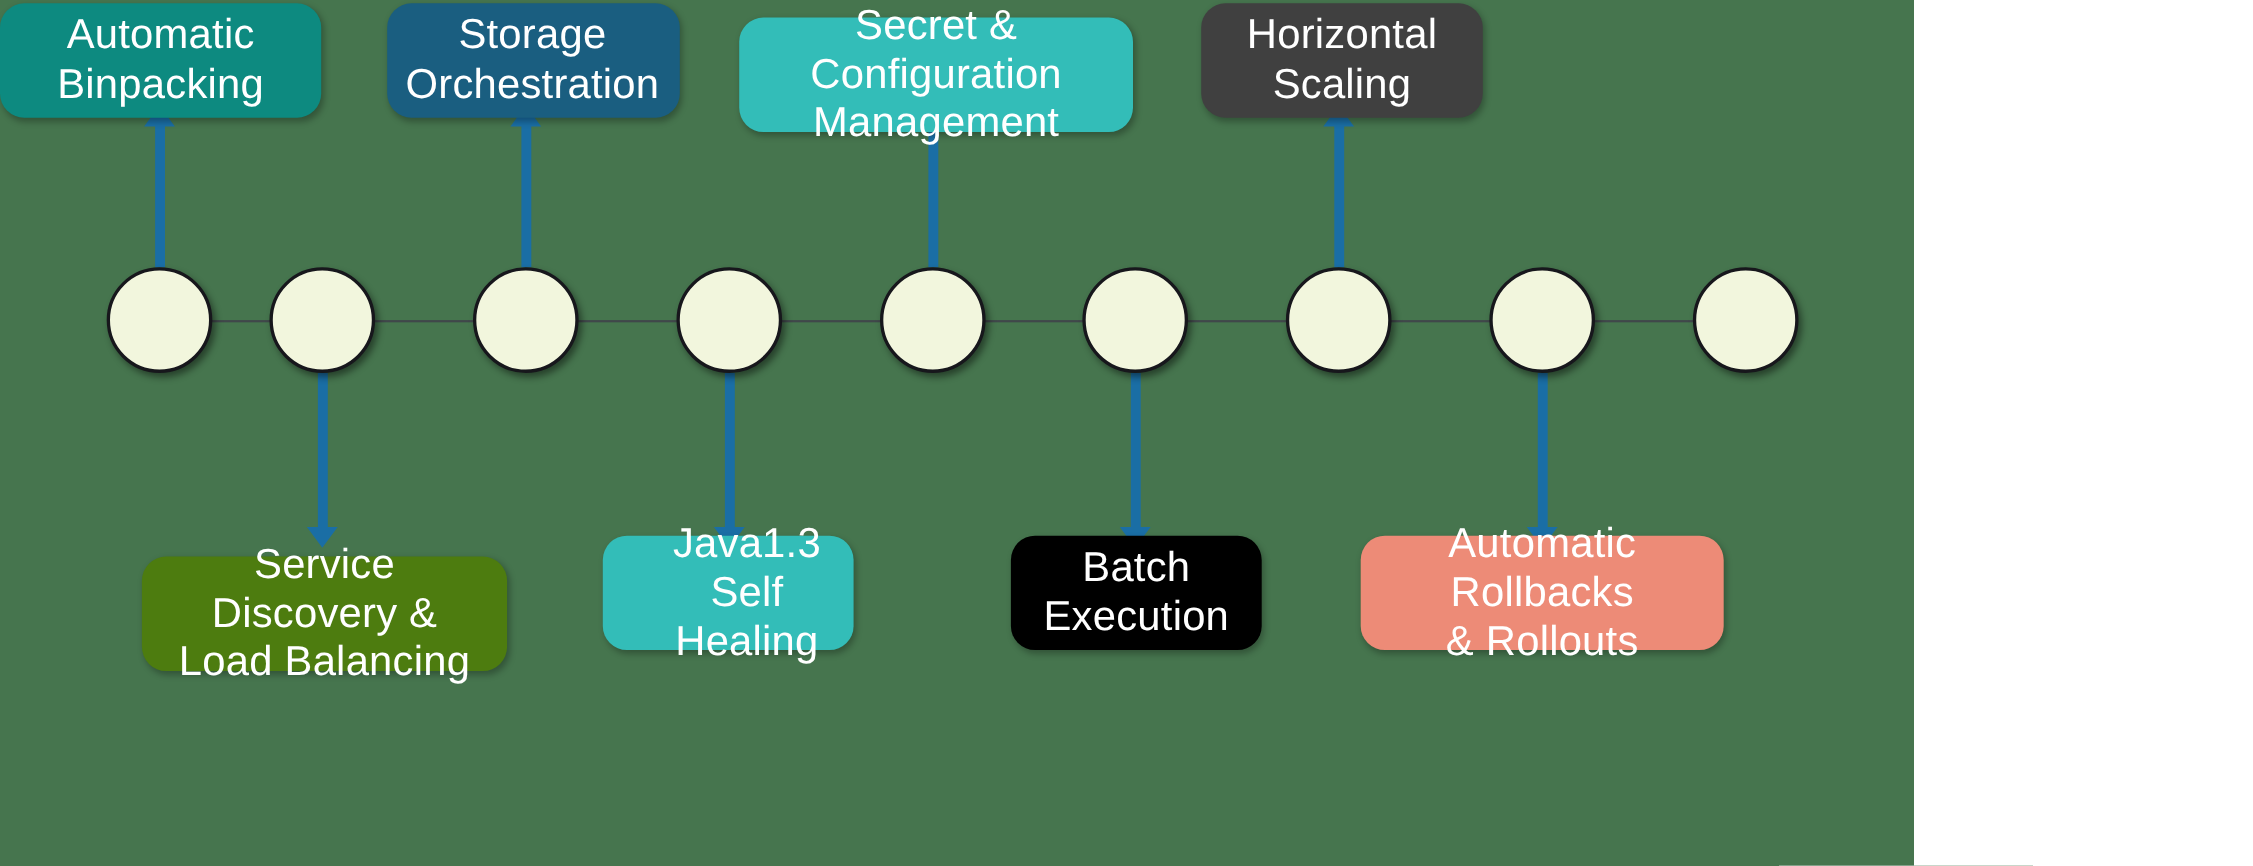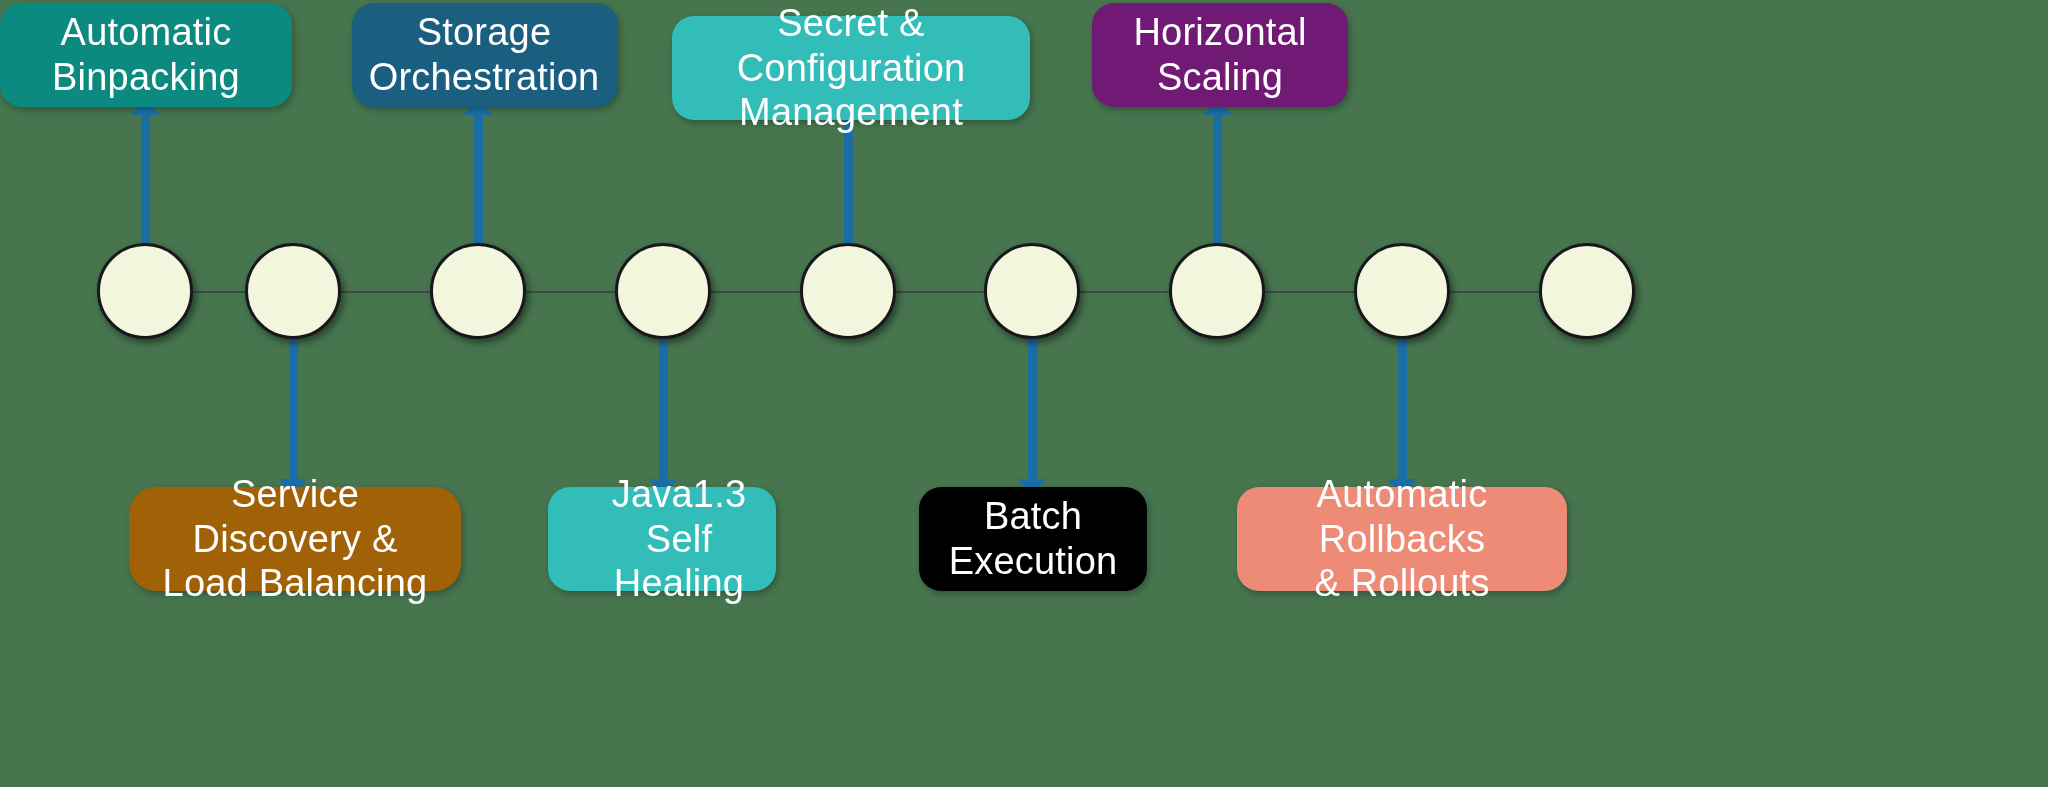--- a/index.html
+++ b/index.html
@@ -7,21 +7,21 @@
     padding: 0;
   }
   body {
     width: 2048px;
     height: 787px;
     overflow: hidden;
     font-family: "Liberation Sans", sans-serif;
   }
   #canvas {
     position: relative;
-    width: 2048px;
+    width: 1740px;
     height: 787px;
     background: #46754e;
   }
 
   
   .box {
     position: absolute;
     box-sizing: border-box;
     border-radius: 22px;
     color: #ffffff;
@@ -128,26 +128,26 @@
       <div class="node" style="left: 1539px; top: 243px; background: rgb(242, 246, 221); border-color: rgb(23, 23, 28);"></div>
     </div>
 
   <div id="top-boxes-layer">
       <div class="box" style="left: 0px; top: 3px; width: 292px; height: 104px; background: rgb(13, 138, 128);"><span>Automatic
 Binpacking</span></div>
       <div class="box" style="left: 352px; top: 3px; width: 266px; height: 104px; background: rgb(26, 94, 128); padding-left: 12px;"><span>Storage
 Orchestration</span></div>
       <div class="box" style="left: 672px; top: 3px; width: 358px; height: 104px; background: rgb(51, 189, 184); margin-top: 13px;"><span>Secret &amp; Configuration
 Management</span></div>
-      <div class="box" style="left: 1092px; top: 3px; width: 256px; height: 104px; background: #701a75;"><span>Horizontal
+      <div class="box" style="left: 1092px; top: 3px; width: 256px; height: 104px; background: #404040;"><span>Horizontal
 Scaling</span></div>
     </div>
 
   <div id="bottom-boxes-layer">
-      <div class="box" style="left: 129px; top: 487px; width: 332px; height: 104px; background: #a16207; border-radius: 27px;"><span>Service Discovery &amp;
+      <div class="box" style="left: 129px; top: 506px; width: 332px; height: 104px; background: #4d7c0f;"><span>Service Discovery &amp;
 Load Balancing</span></div>
       <div class="box" style="left: 548px; top: 487px; width: 228px; height: 104px; background: rgb(51, 189, 184); padding-left: 48px;"><span>Java1.3
 Self Healing</span></div>
       <div class="box" style="left: 919px; top: 487px; width: 228px; height: 104px; background: #000000; text-align: center;"><span>Batch
 Execution</span></div>
       <div class="box" style="left: 1237px; top: 487px; width: 330px; height: 104px; background: rgb(237, 139, 119); text-align: center;"><span>Automatic Rollbacks
 &amp; Rollouts</span></div>
     </div>
 
 </div>

